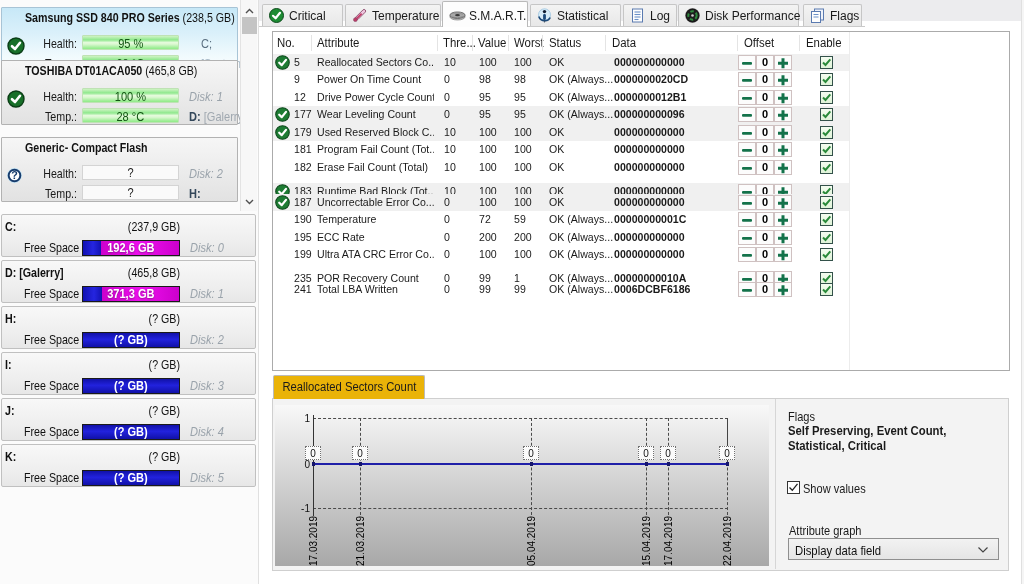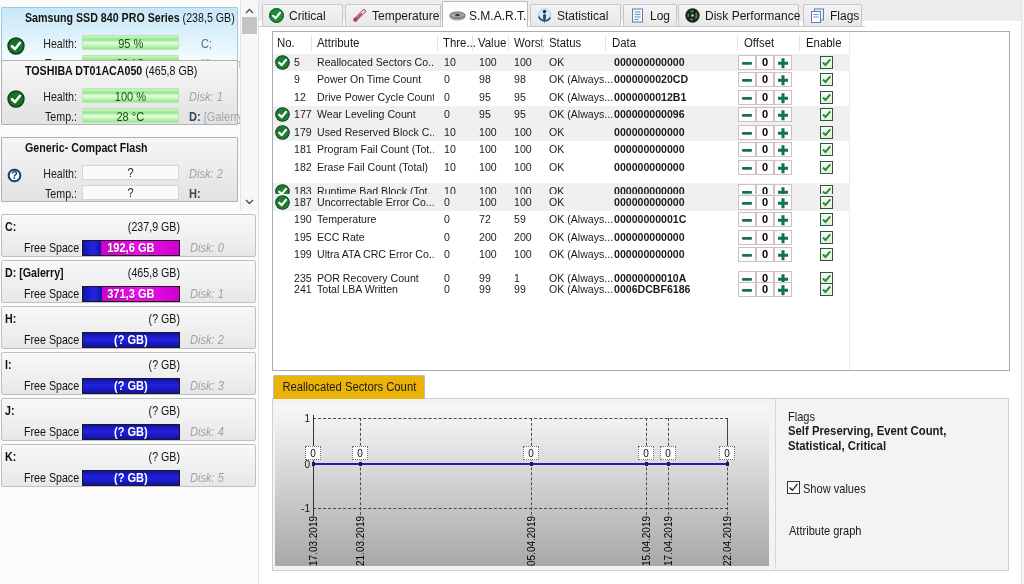--- a/index.html
+++ b/index.html
@@ -642,14 +642,20 @@
 <div class="abs" style="left:516px;top:399px;width:1px;height:170px;background:#d6d6d6"></div>
 <div class="abs ctl" style="left:529px;top:409px;font-size:13px;transform:scaleX(0.85);transform-origin:0 50%">Flags</div>
 <div class="abs ctl" style="left:529px;top:424px;font-weight:bold;font-size:13px;line-height:14.5px;transform:scaleX(0.87);transform-origin:0 50%">Self Preserving, Event Count,<br>Statistical, Critical</div>
 <div class="abs" style="left:528px;top:481px;width:13px;height:13px;border:1px solid #333;background:#fff">
       <svg width="11" height="11" viewBox="0 0 11 11" style="position:absolute;left:0;top:0">
         <path d="M1.5 5.5 L4.3 8.3 L9.5 1.8" stroke="#222" stroke-width="1.3" fill="none"></path>
       </svg>
     </div>
 <div class="abs ctl" style="left:544px;top:481px;font-size:13px;transform:scaleX(0.85);transform-origin:0 50%">Show values</div>
 <div class="abs ctl" style="left:530px;top:523px;font-size:13px;transform:scaleX(0.85);transform-origin:0 50%">Attribute graph</div>
+<div class="abs" style="left:529px;top:538px;width:211px;height:22px;border:1px solid #8f8f8f;background:linear-gradient(#f2f2f2,#e5e5e5)">
+      <div class="abs" style="left:6px;top:4px;font-size:13px;color:#111;transform:scaleX(0.87);transform-origin:0 50%">Display data field</div>
+      <svg width="10" height="6" viewBox="0 0 10 6" style="position:absolute;right:10px;top:8px">
+        <path d="M0.5 0.5 L5 5 L9.5 0.5" stroke="#444" stroke-width="1.2" fill="none"></path>
+      </svg>
+    </div>
 <div class="abs" style="left:762px;top:0;width:1px;height:584px;background:#e0e0e0"></div>
 <div class="abs" style="left:763px;top:0;width:2px;height:584px;background:#f5f5f5"></div>
 </div>
 </body></html>

